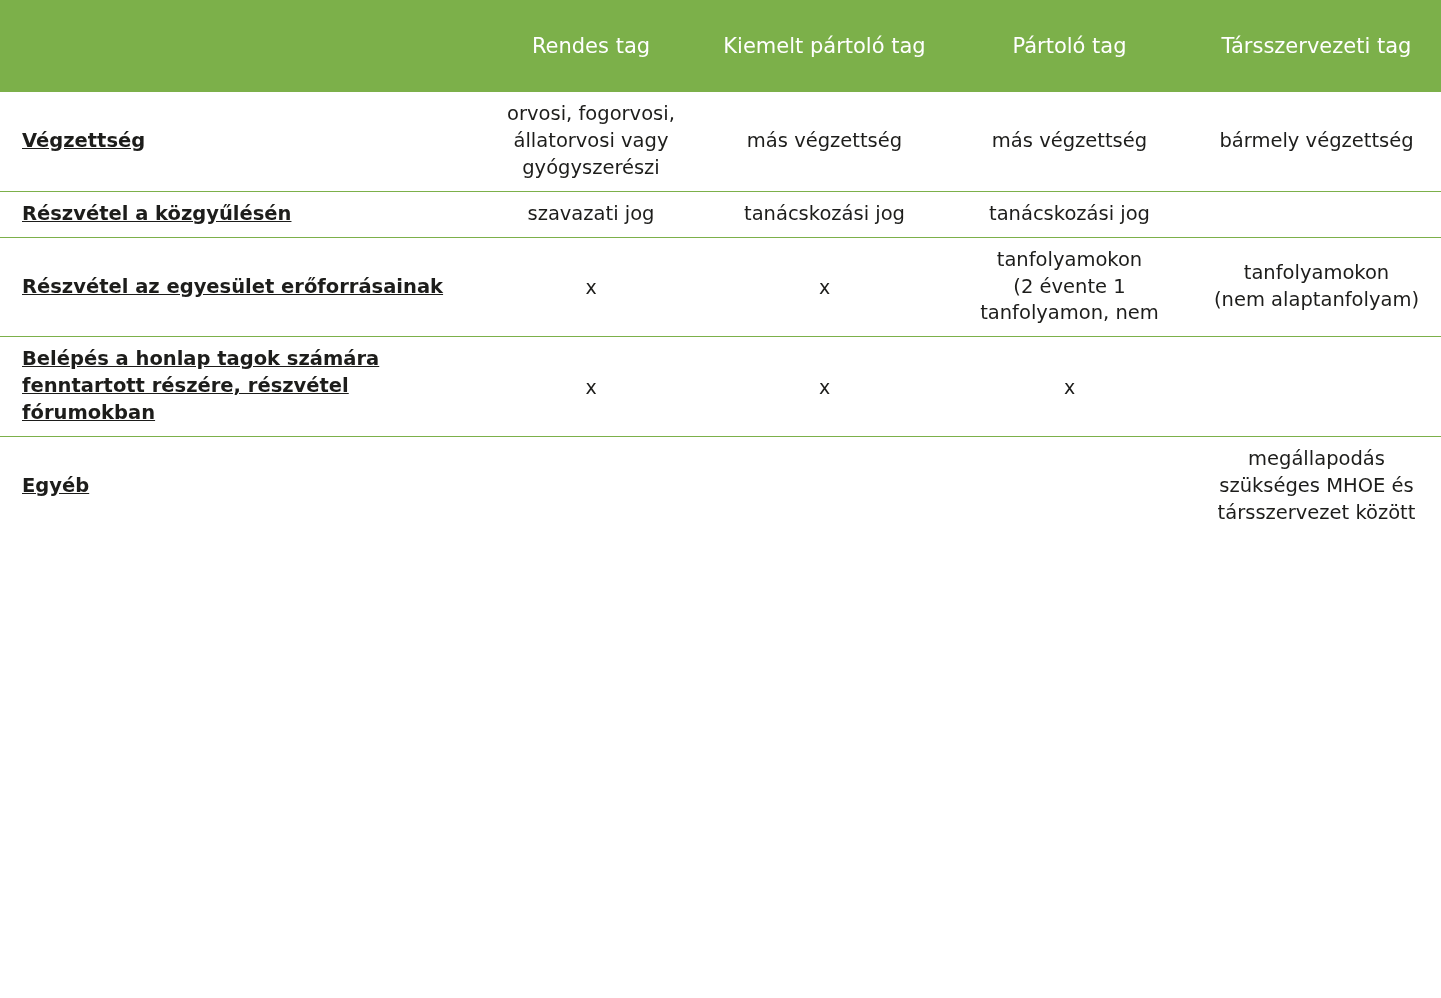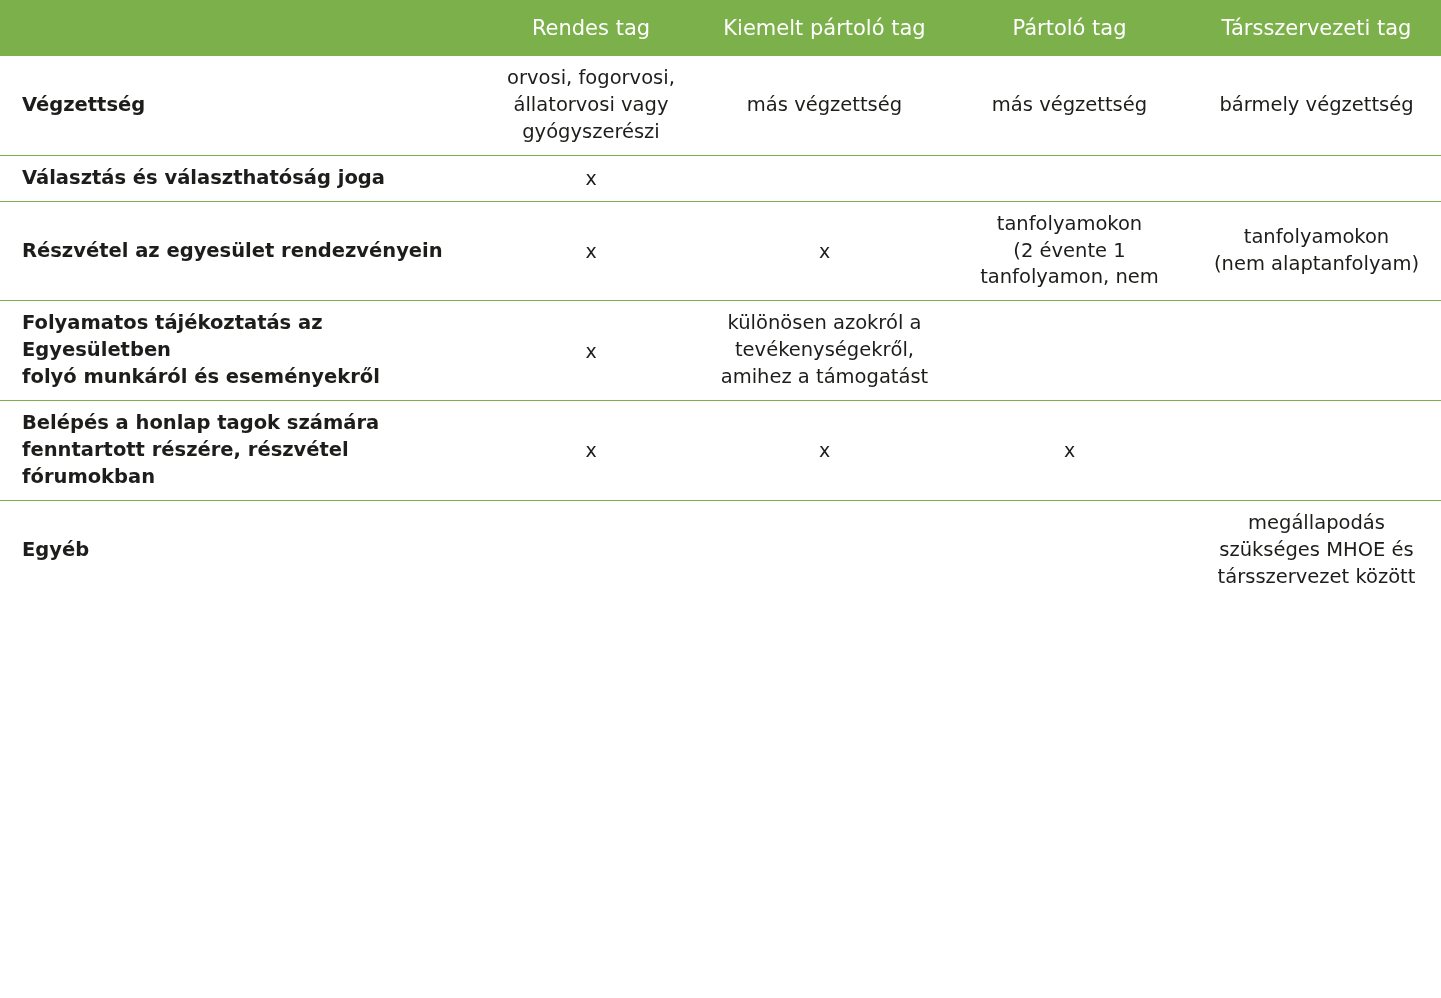--- a/index.html
+++ b/index.html
@@ -23,21 +23,21 @@
   table.membership-table col.c1 { width: 222px; }
   table.membership-table col.c2 { width: 245px; }
   table.membership-table col.c3 { width: 245px; }
   table.membership-table col.c4 { width: 249px; }
 
   thead th {
     background: #7cb04a;
     color: #ffffff;
     font-weight: normal;
     font-size: 21px;
-    height: 56px;
+    height: 92px;
     vertical-align: middle;
     text-align: center;
     padding: 0 6px;
     border: none;
   }
   thead th.head-empty {
     text-align: left;
   }
 
   tbody td {
@@ -47,20 +47,21 @@
     line-height: 1.38;
     padding: 9px 6px;
     text-align: center;
   }
   tbody td.label {
     text-align: left;
     padding-left: 22px;
     padding-right: 12px;
     font-weight: bold;
     font-size: 19.5px;
+    text-decoration: underline;
   }
   tbody tr:last-child td {
     border-bottom: none;
   }
   .mark {
     font-size: 19px;
     font-weight: normal;
   }
   .multiline {
     white-space: pre-line;
@@ -91,45 +92,35 @@
     <tr>
       <td class="label multiline">Végzettség</td>
       <td class="multiline">orvosi, fogorvosi,
 állatorvosi vagy
 gyógyszerészi</td>
       <td class="multiline">más végzettség</td>
       <td class="multiline">más végzettség</td>
       <td class="multiline">bármely végzettség</td>
     </tr>
     <tr>
-      <td class="label multiline">Választás és választhatóság joga</td>
-      <td class="multiline mark">x</td>
-      <td class="multiline mark"></td>
-      <td class="multiline mark"></td>
-      <td class="multiline mark"></td>
+      <td class="label multiline">Részvétel a közgyűlésén</td>
+      <td class="multiline">szavazati jog</td>
+      <td class="multiline">tanácskozási jog</td>
+      <td class="multiline">tanácskozási jog</td>
+      <td class="multiline"></td>
     </tr>
     <tr>
-      <td class="label multiline">Részvétel az egyesület rendezvényein</td>
+      <td class="label multiline">Részvétel az egyesület erőforrásainak</td>
       <td class="multiline mark">x</td>
       <td class="multiline mark">x</td>
       <td class="multiline">tanfolyamokon
 (2 évente 1
 tanfolyamon, nem</td>
       <td class="multiline">tanfolyamokon
 (nem alaptanfolyam)</td>
-    </tr>
-    <tr>
-      <td class="label multiline">Folyamatos tájékoztatás az Egyesületben
-folyó munkáról és eseményekről</td>
-      <td class="multiline mark">x</td>
-      <td class="multiline">különösen azokról a
-tevékenységekről,
-amihez a támogatást</td>
-      <td class="multiline"></td>
-      <td class="multiline"></td>
     </tr>
     <tr>
       <td class="label multiline">Belépés a honlap tagok számára
 fenntartott  részére, részvétel fórumokban</td>
       <td class="multiline mark">x</td>
       <td class="multiline mark">x</td>
       <td class="multiline mark">x</td>
       <td class="multiline mark"></td>
     </tr>
     <tr>

